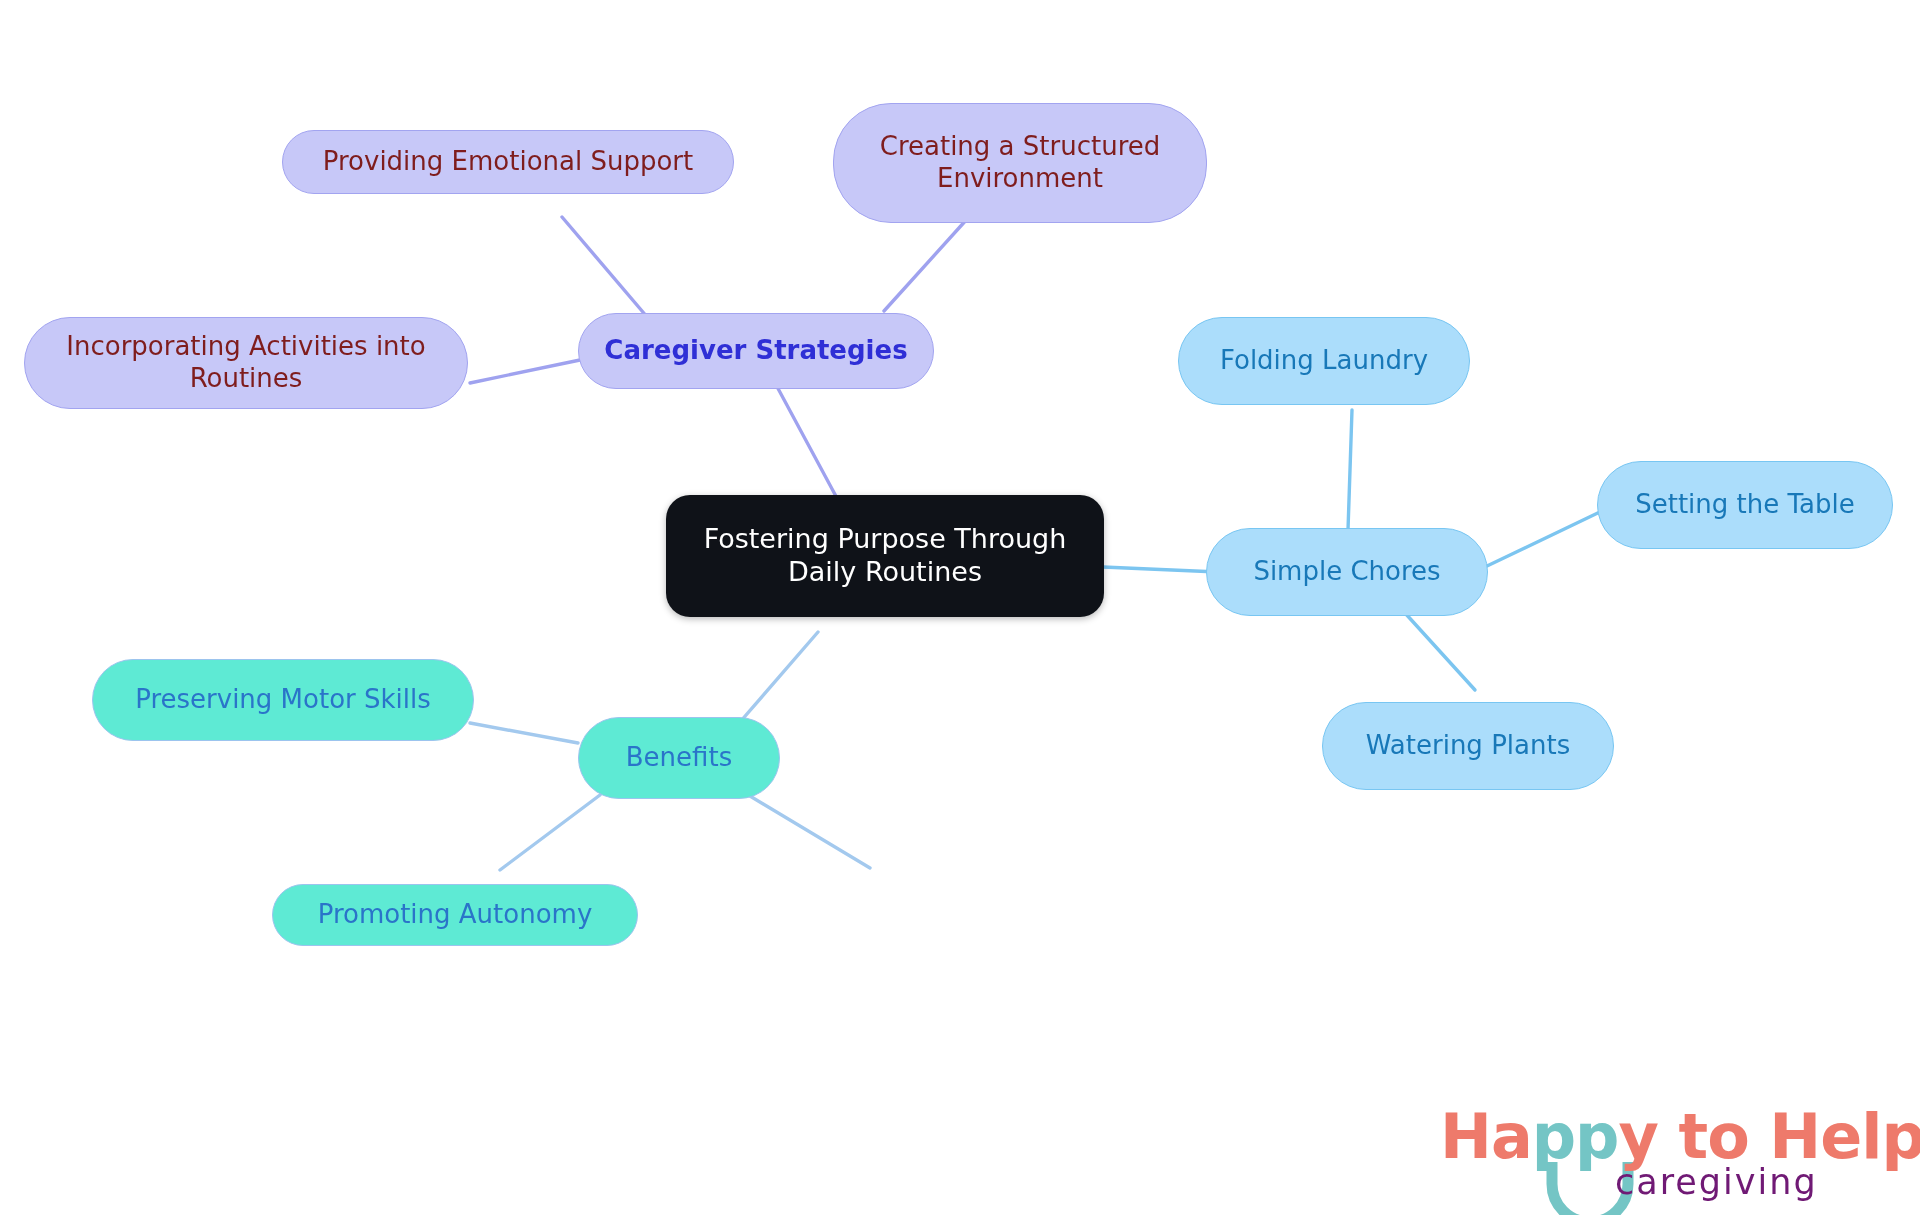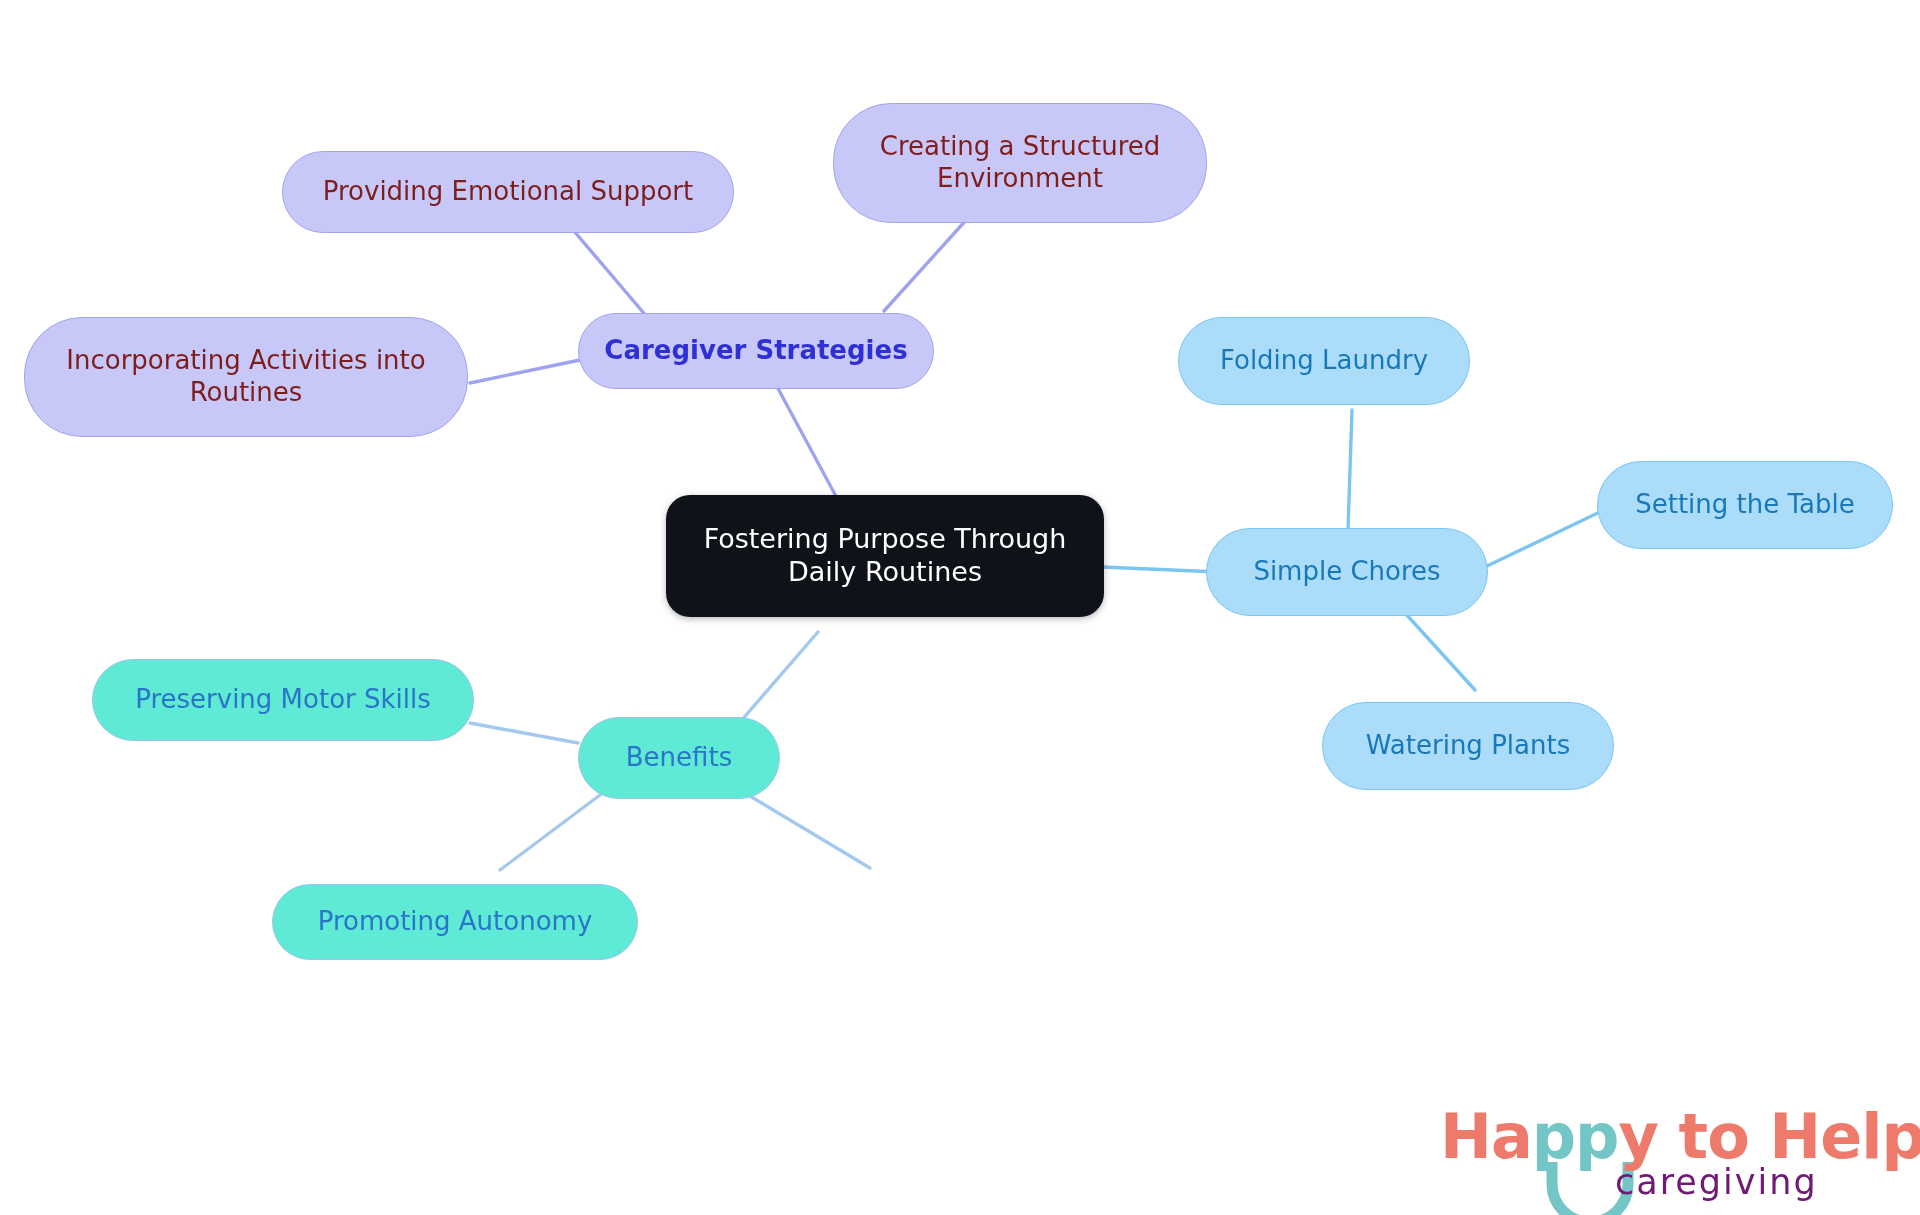--- a/index.html
+++ b/index.html
@@ -132,41 +132,41 @@
     <path d="M 600 795 L 500 870" stroke="#a3c9ee" stroke-width="3.4" fill="none" stroke-linecap="round"></path>
 
     <path d="M 740 790 L 870 868" stroke="#a3c9ee" stroke-width="3.4" fill="none" stroke-linecap="round"></path>
   </svg>
 
   <div class="node node-root" style="left:666px; top:495px; width:438px; height:122px;">Fostering Purpose Through
 Daily Routines</div>
 
   <div class="node node-purple-main" style="left:578px; top:313px; width:356px; height:76px;font-weight:bold;">Caregiver Strategies</div>
 
-  <div class="node node-purple" style="left:282px; top:151px; width:452px; height:82px;">Providing Emotional Support</div>
+  <div class="node node-purple" style="left:282px; top:130px; width:452px; height:64px;">Providing Emotional Support</div>
 
   <div class="node node-purple" style="left:833px; top:103px; width:374px; height:120px;">Creating a Structured
 Environment</div>
 
-  <div class="node node-purple" style="left:24px; top:317px; width:444px; height:120px;">Incorporating Activities into
+  <div class="node node-purple" style="left:24px; top:317px; width:444px; height:92px;">Incorporating Activities into
 Routines</div>
 
   <div class="node node-blue-strong" style="left:1206px; top:528px; width:282px; height:88px;">Simple Chores</div>
 
   <div class="node node-blue-strong" style="left:1178px; top:317px; width:292px; height:88px;">Folding Laundry</div>
 
   <div class="node node-blue-strong" style="left:1597px; top:461px; width:296px; height:88px;">Setting the Table</div>
 
   <div class="node node-blue-strong" style="left:1322px; top:702px; width:292px; height:88px;">Watering Plants</div>
 
   <div class="node node-blue-light" style="left:578px; top:717px; width:202px; height:82px;">Benefits</div>
 
   <div class="node node-blue-light" style="left:92px; top:659px; width:382px; height:82px;">Preserving Motor Skills</div>
 
-  <div class="node node-blue-light" style="left:272px; top:884px; width:366px; height:76px;text-align:right;">Promoting Autonomy</div>
+  <div class="node node-blue-light" style="left:272px; top:884px; width:366px; height:62px;text-align:right;">Promoting Autonomy</div>
 
 
   <div id="logo">
     <svg id="smile-arc" width="110" height="80" viewBox="0 0 110 80" xmlns="http://www.w3.org/2000/svg">
       <path d="M 12 6 L 12 28 A 38 38 0 0 0 88 28 L 88 6" stroke="#74c5c5" stroke-width="11" fill="none" stroke-linecap="butt"></path>
     </svg>
     <div class="logo-main">
       <span class="logo-coral">Ha</span><span class="logo-teal">pp</span><span class="logo-coral">y to Help</span>
     </div>
     <div class="logo-sub">caregiving</div>

